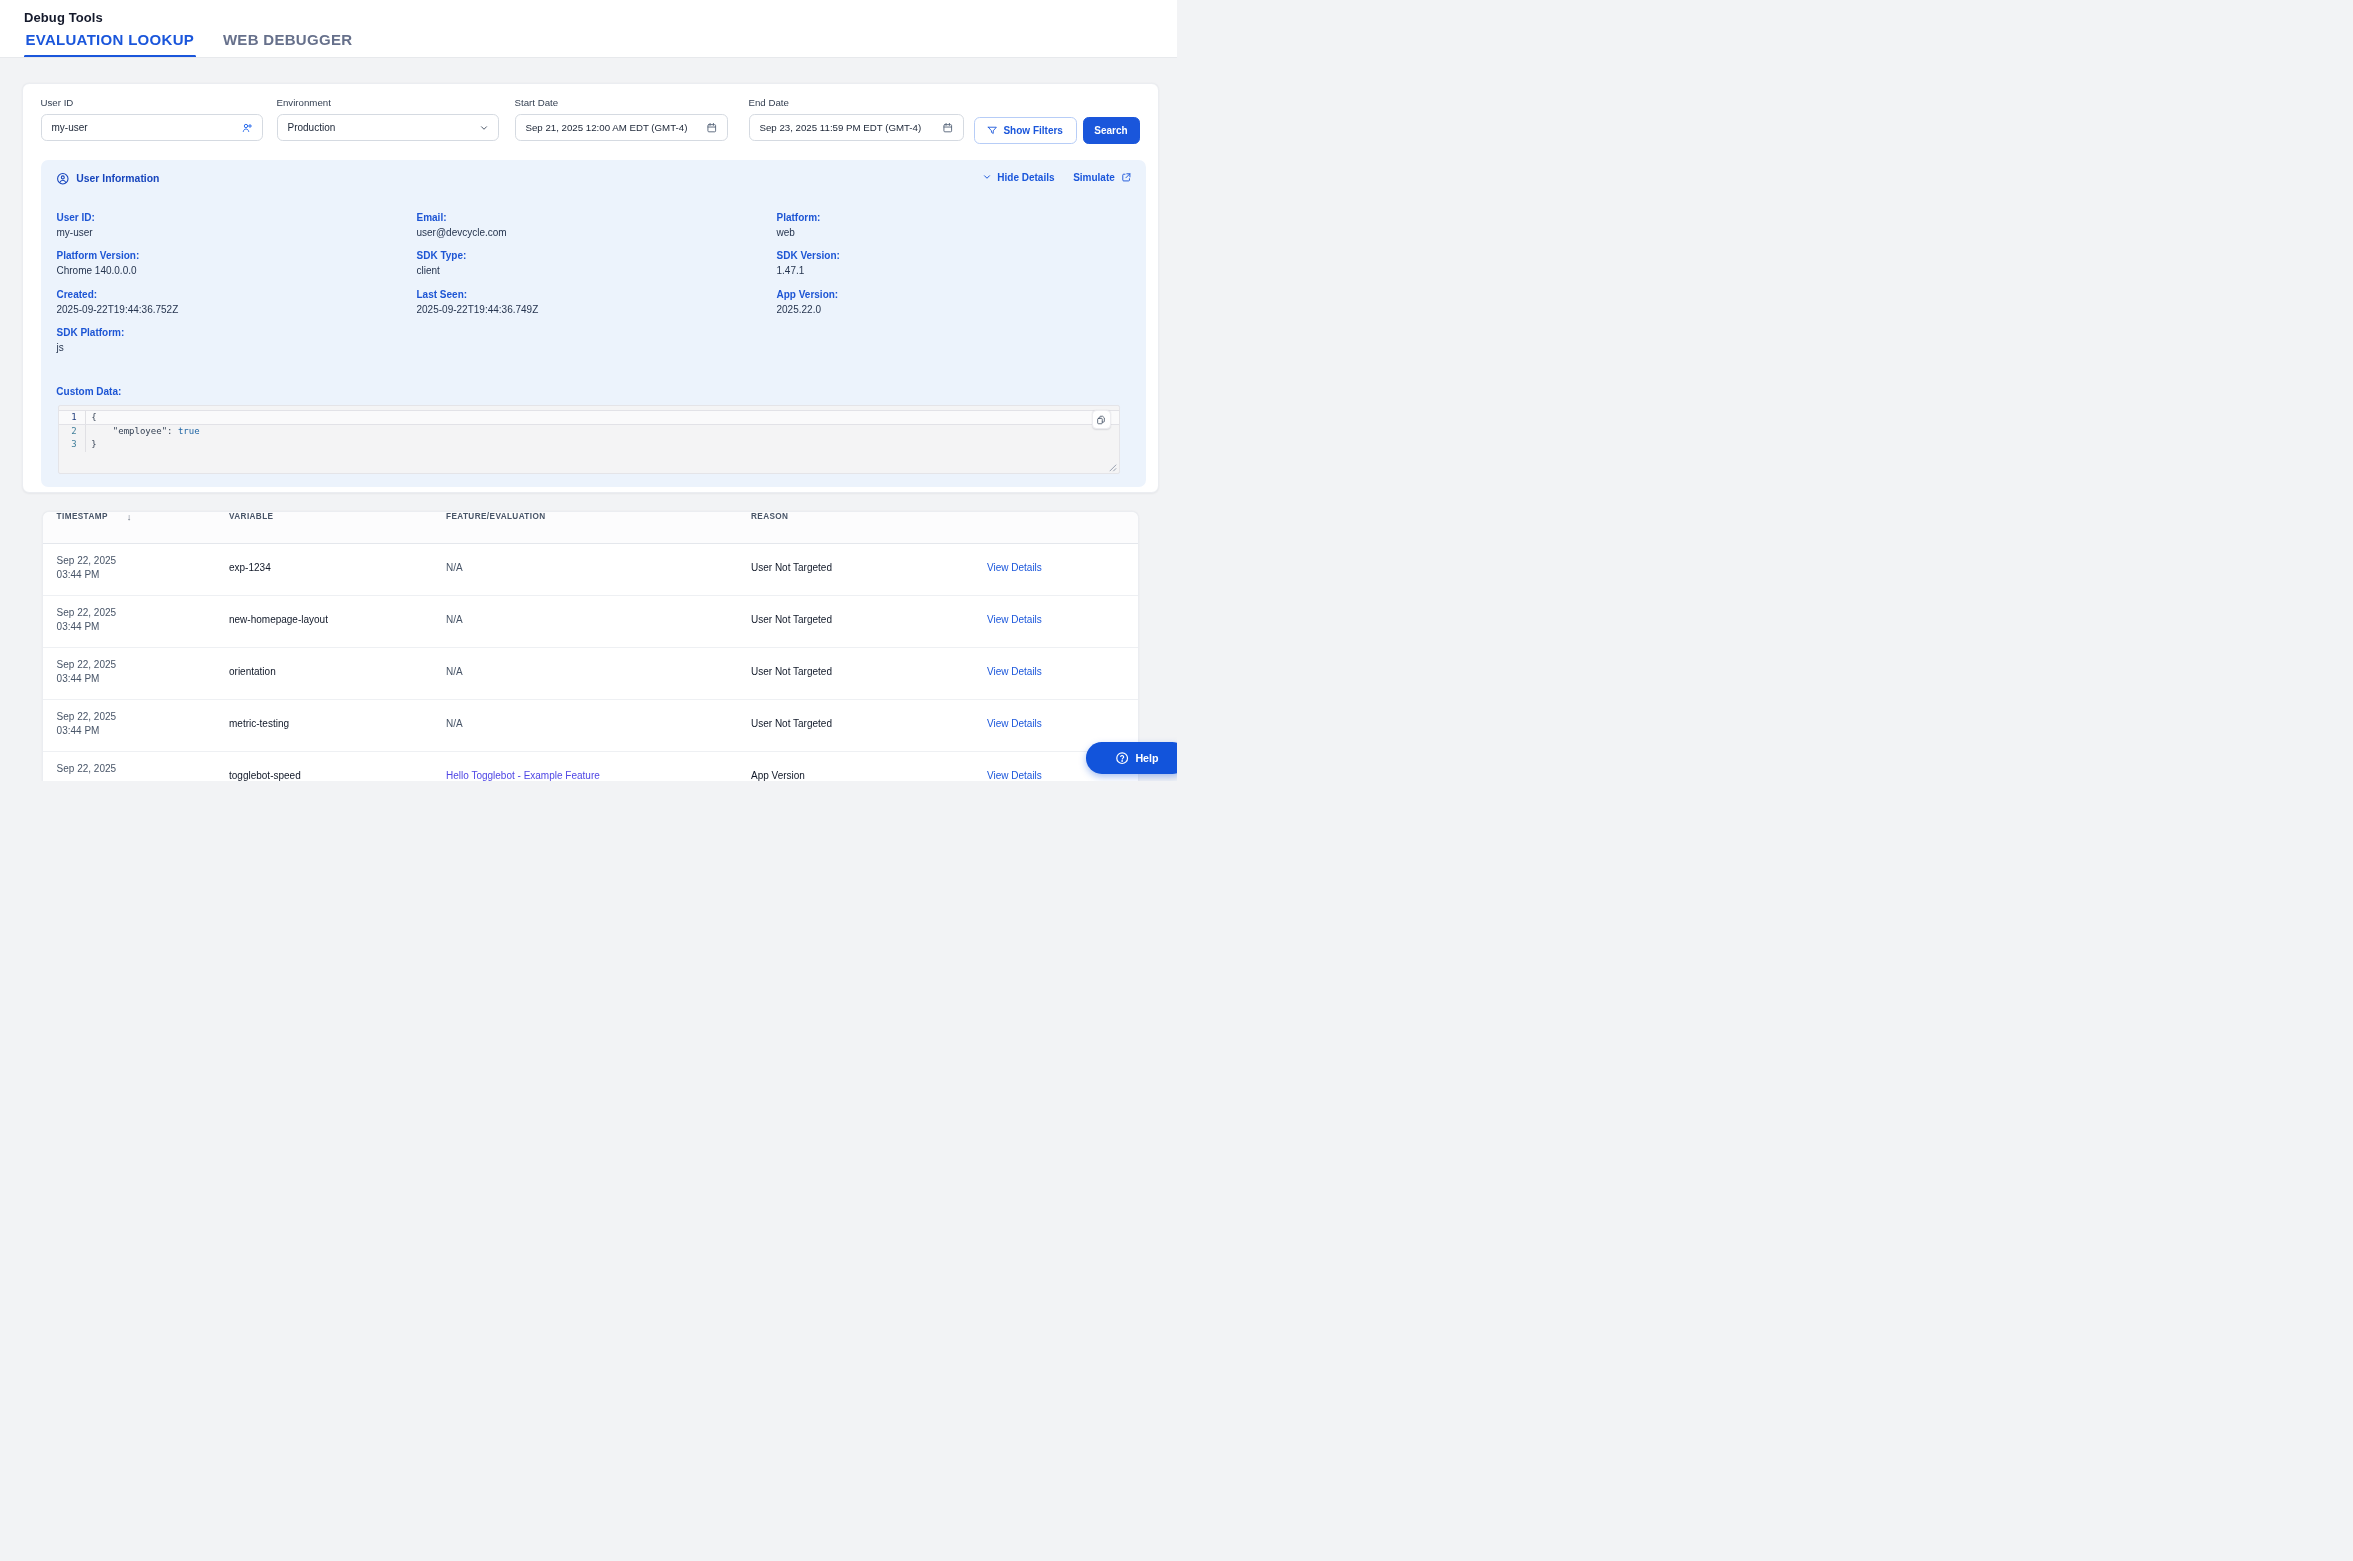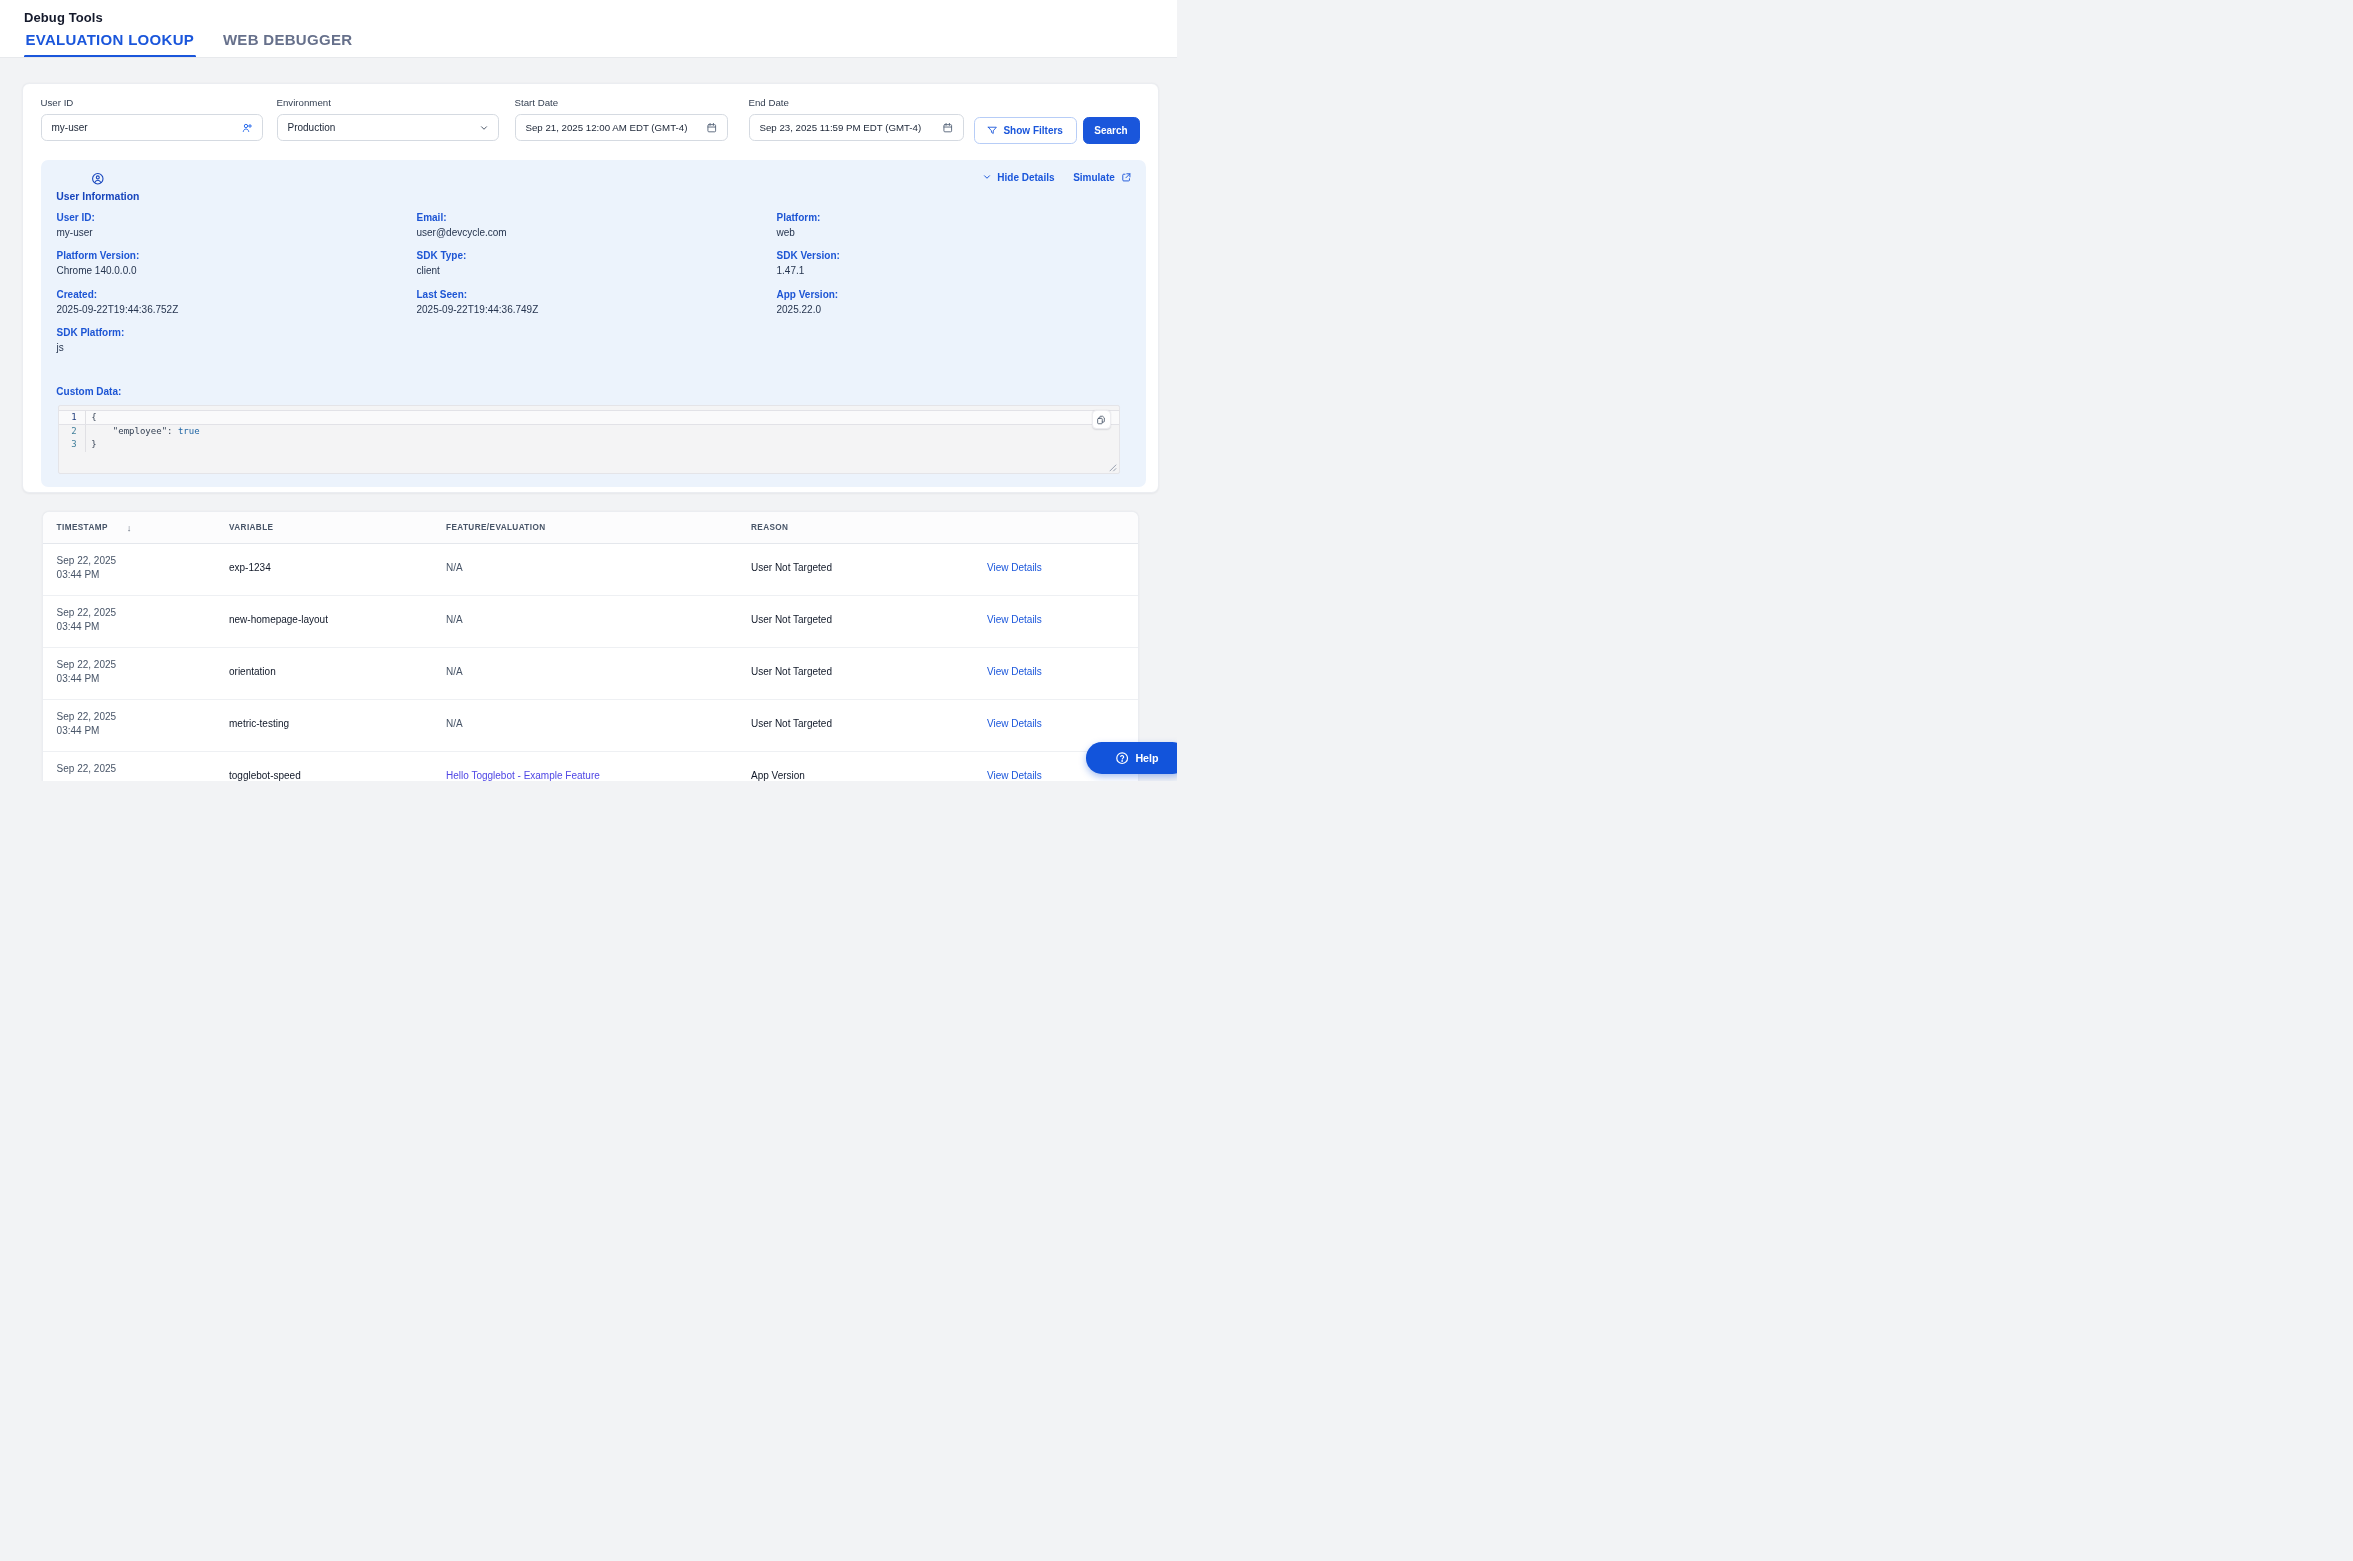--- a/index.html
+++ b/index.html
@@ -61,21 +61,21 @@
     position:absolute; left:1060px; top:33px; width:57px;
     background:#1a56db; border:0.7px solid #1a56db; color:#fff;
   }
   
   #user-info {
     position:absolute; left:18px; top:76px; width:1105px; height:327px;
     background:#ecf3fc; border-radius:7.2px;
   }
   .ui-head {
     position:absolute; left:15.8px; top:11.5px; display:flex; align-items:center; gap:6.4px;
-    font-size:10.4px; font-weight:700; color:#1745bd;flex-direction:column;
+    font-size:10.4px; font-weight:700; color:#1745bd;
   }
   .ui-actions {
     position:absolute; right:14.3px; top:11.5px; display:flex; align-items:flex-end; gap:18.6px;
     font-size:10px; font-weight:700; color:#1a56db;
   }
   .ui-action { display:flex; align-items:center; gap:5.7px; cursor:pointer; }
   .ui-cols { position:absolute; top:52px; left:16px; display:flex; }
   .ui-col { width:360px; }
   .ui-col.c3 { width:358px; }
   .field { margin-bottom:10.7px; padding-right:21.5px; }
@@ -110,21 +110,21 @@
     display:flex; align-items:center; justify-content:center; cursor:pointer;
   }
   #resize-handle { position:absolute; right:1.4px; bottom:1.4px; }
   
   #table-card { left:42px; top:511px; width:1097px; height:358px; }
   .thead {
     height:31.5px; border-bottom:0.7px solid #e4e7ec; position:relative;
     background:#fcfcfd; border-radius:7.2px 7.2px 0 0;
   }
   .th {
-    position:absolute; top:0; height:31.5px; display:flex; align-items:center; gap:19px;
+    position:absolute; top:0; height:31.5px; display:flex; align-items:flex-start; gap:19px;
     font-size:8.2px; font-weight:700; letter-spacing:0.4px; color:#475467;
   }
   .sort-arrow { font-size:9.3px; color:#5b6576; font-weight:400; }
   .trow { position:relative; height:52px; border-bottom:0.7px solid #eef0f3; }
   .td { position:absolute; font-size:10px; }
   .td-ts { left:13.6px; top:10.7px; color:#475467; line-height:14.3px; }
   .td-var { left:186px; top:18.6px; color:#101828; }
   .td-feat { left:403px; top:18.6px; color:#475467; }
   .td-feat.link { color:#4f46e5; cursor:pointer; }
   .td-reason { left:708px; top:18.6px; color:#101828; }

